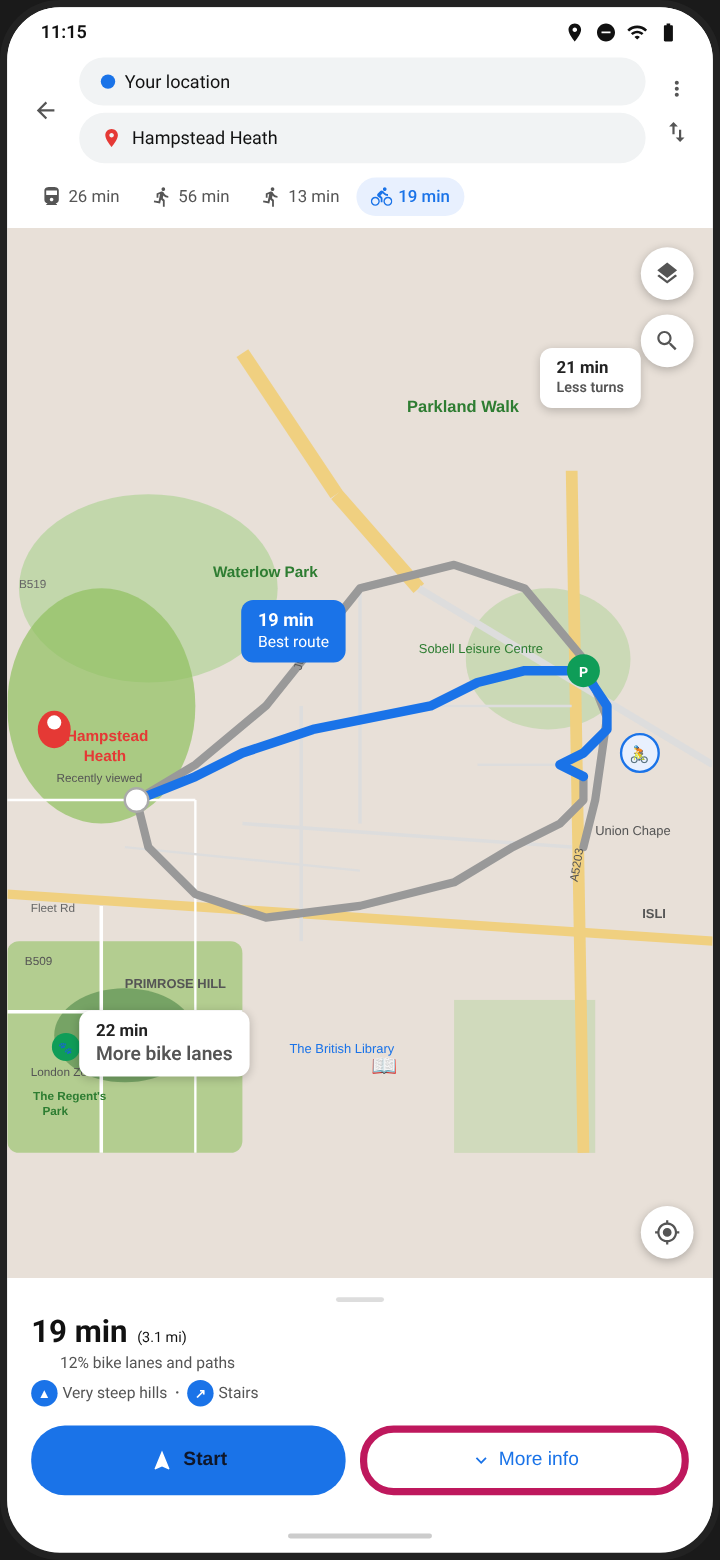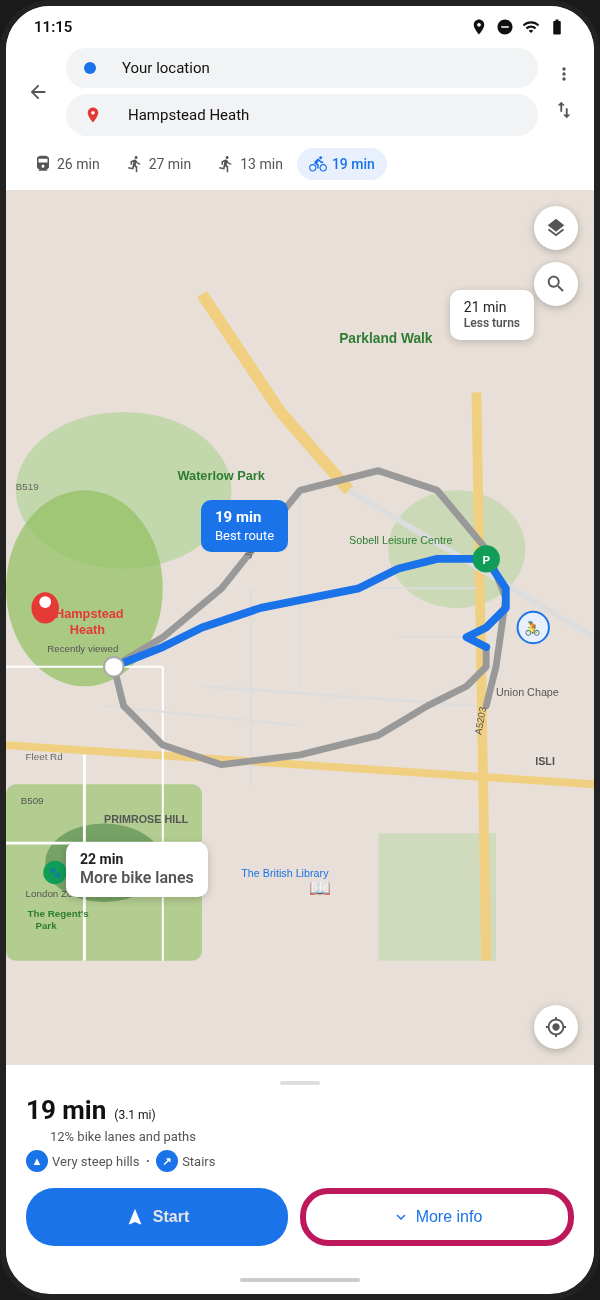--- a/index.html
+++ b/index.html
@@ -62,21 +62,21 @@
       flex-direction: column;
       gap: 6px;
       position: relative;
     }
     .input-box {
       background: #f1f3f4;
       border-radius: 24px;
       padding: 11px 18px;
       display: flex;
       align-items: center;
-      gap: 26px;
+      gap: 8px;
       font-size: 15px;
       color: #111;
     }
     .input-dot {
       width: 12px; height: 12px;
       background: #1a73e8;
       border-radius: 50%;
       flex-shrink: 0;
     }
     .input-pin {
@@ -217,21 +217,21 @@
       font-weight: 700;
     }
     .dot-sep { color: #555; font-size: 18px; }
     .action-buttons {
       display: flex;
       gap: 12px;
     }
     .btn-start {
       flex: 1;
       background: #1a73e8;
-      color: #e5e5e5;
+      color: #0f172a;
       border: none;
       border-radius: 28px;
       padding: 10px 0;
       font-size: 16px;
       font-weight: 600;
       display: flex;
       align-items: center;
       justify-content: center;
       gap: 8px;
       cursor: pointer;
@@ -327,21 +327,21 @@
     <div class="tab-item">
       <svg width="18" height="18" viewBox="0 0 24 24" fill="#555">
         <path d="M4 15.5C4 17.43 5.57 19 7.5 19L6 20.5v.5h12v-.5L16.5 19c1.93 0 3.5-1.57 3.5-3.5V5c0-3.5-3.58-4-8-4s-8 .5-8 4v10.5zm8 1.5c-1.1 0-2-.9-2-2s.9-2 2-2 2 .9 2 2-.9 2-2 2zm6-7H6V5h12v5z"></path>
       </svg>
       <span>26 min</span>
     </div>
     <div class="tab-item">
       <svg width="18" height="18" viewBox="0 0 24 24" fill="#555">
         <path d="M13.49 5.48c1.1 0 2-.9 2-2s-.9-2-2-2-2 .9-2 2 .9 2 2 2zm-3.6 13.9l1-4.4 2.1 2v6h2v-7.5l-2.1-2 .6-3c1.3 1.5 3.3 2.5 5.5 2.5v-2c-1.9 0-3.5-1-4.3-2.4l-1-1.6c-.4-.6-1-1-1.7-1-.3 0-.5.1-.8.1l-5.2 2.2v4.7h2v-3.4l1.8-.7-1.6 8.1-4.9-1-.4 2 7 1.4z"></path>
       </svg>
-      <span>27 min</span>
+      <span>56 min</span>
     </div>
     <div class="tab-item">
       <svg width="18" height="18" viewBox="0 0 24 24" fill="#555">
         <path d="M13.49 5.48c1.1 0 2-.9 2-2s-.9-2-2-2-2 .9-2 2 .9 2 2 2zm-3.6 13.9l1-4.4 2.1 2v6h2v-7.5l-2.1-2 .6-3c1.3 1.5 3.3 2.5 5.5 2.5v-2c-1.9 0-3.5-1-4.3-2.4l-1-1.6c-.4-.6-1-1-1.7-1-.3 0-.5.1-.8.1l-5.2 2.2v4.7h2v-3.4l1.8-.7-1.6 8.1-4.9-1-.4 2 7 1.4z"></path>
       </svg>
       <span>13 min</span>
     </div>
     <div class="tab-item active">
       <svg width="18" height="18" viewBox="0 0 24 24" fill="#1a73e8">
         <path d="M15.5 5.5c1.1 0 2-.9 2-2s-.9-2-2-2-2 .9-2 2 .9 2 2 2zM5 12c-2.8 0-5 2.2-5 5s2.2 5 5 5 5-2.2 5-5-2.2-5-5-5zm0 8.5c-1.9 0-3.5-1.6-3.5-3.5s1.6-3.5 3.5-3.5 3.5 1.6 3.5 3.5-1.6 3.5-3.5 3.5zm5.8-10l2.4-2.4.8.8c1.3 1.3 3 2.1 5.1 2.1V9c-1.5 0-2.7-.6-3.6-1.5l-1.9-1.9c-.5-.4-1-.6-1.6-.6s-1.1.2-1.4.6L7.8 8.4C7.3 8.8 7 9.4 7 10c0 .6.3 1.2.8 1.6l3.2 2.4V18h2v-5l-2.2-2.5zM19 12c-2.8 0-5 2.2-5 5s2.2 5 5 5 5-2.2 5-5-2.2-5-5-5zm0 8.5c-1.9 0-3.5-1.6-3.5-3.5s1.6-3.5 3.5-3.5 3.5 1.6 3.5 3.5-1.6 3.5-3.5 3.5z"></path>
@@ -447,21 +447,21 @@
         <path d="M12 8c-2.21 0-4 1.79-4 4s1.79 4 4 4 4-1.79 4-4-1.79-4-4-4zm8.94 3c-.46-4.17-3.77-7.48-7.94-7.94V1h-2v2.06C6.83 3.52 3.52 6.83 3.06 11H1v2h2.06c.46 4.17 3.77 7.48 7.94 7.94V23h2v-2.06c4.17-.46 7.48-3.77 7.94-7.94H23v-2h-2.06zM12 19c-3.87 0-7-3.13-7-7s3.13-7 7-7 7 3.13 7 7-3.13 7-7 7z"></path>
       </svg>
     </div>
 
     
     <div class="route-label" style="left: 195px; top: 310px;">
       <div>19 min</div>
       <div style="font-weight:400; font-size:13px;">Best route</div>
     </div>
     <div class="route-label-alt" style="right: 60px; top: 100px;">
-      <div style="font-weight:400;">21 min</div>
+      <div style="font-weight:700;">21 min</div>
       <div style="font-size:12px; color:#555;">Less turns</div>
     </div>
     <div class="route-label-alt" style="left: 60px; bottom: 168px;">
       <div style="font-weight:700;">22 min</div>
       <div style="font-size:16px; color:#555;">More bike lanes</div>
     </div>
   </div>
 
   <div class="bottom-panel">
 

